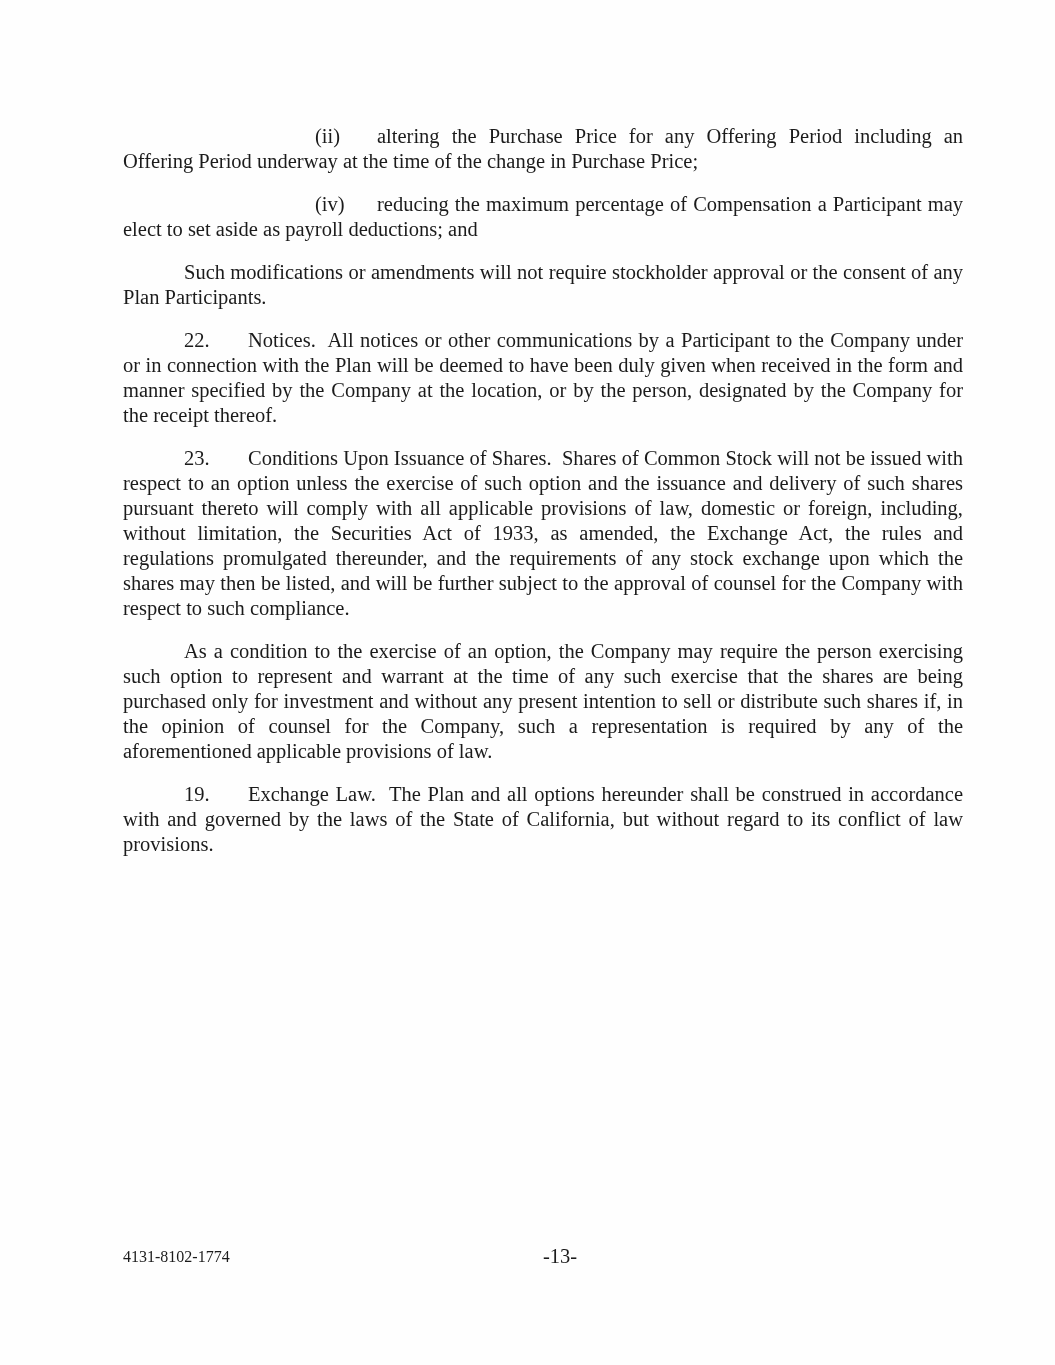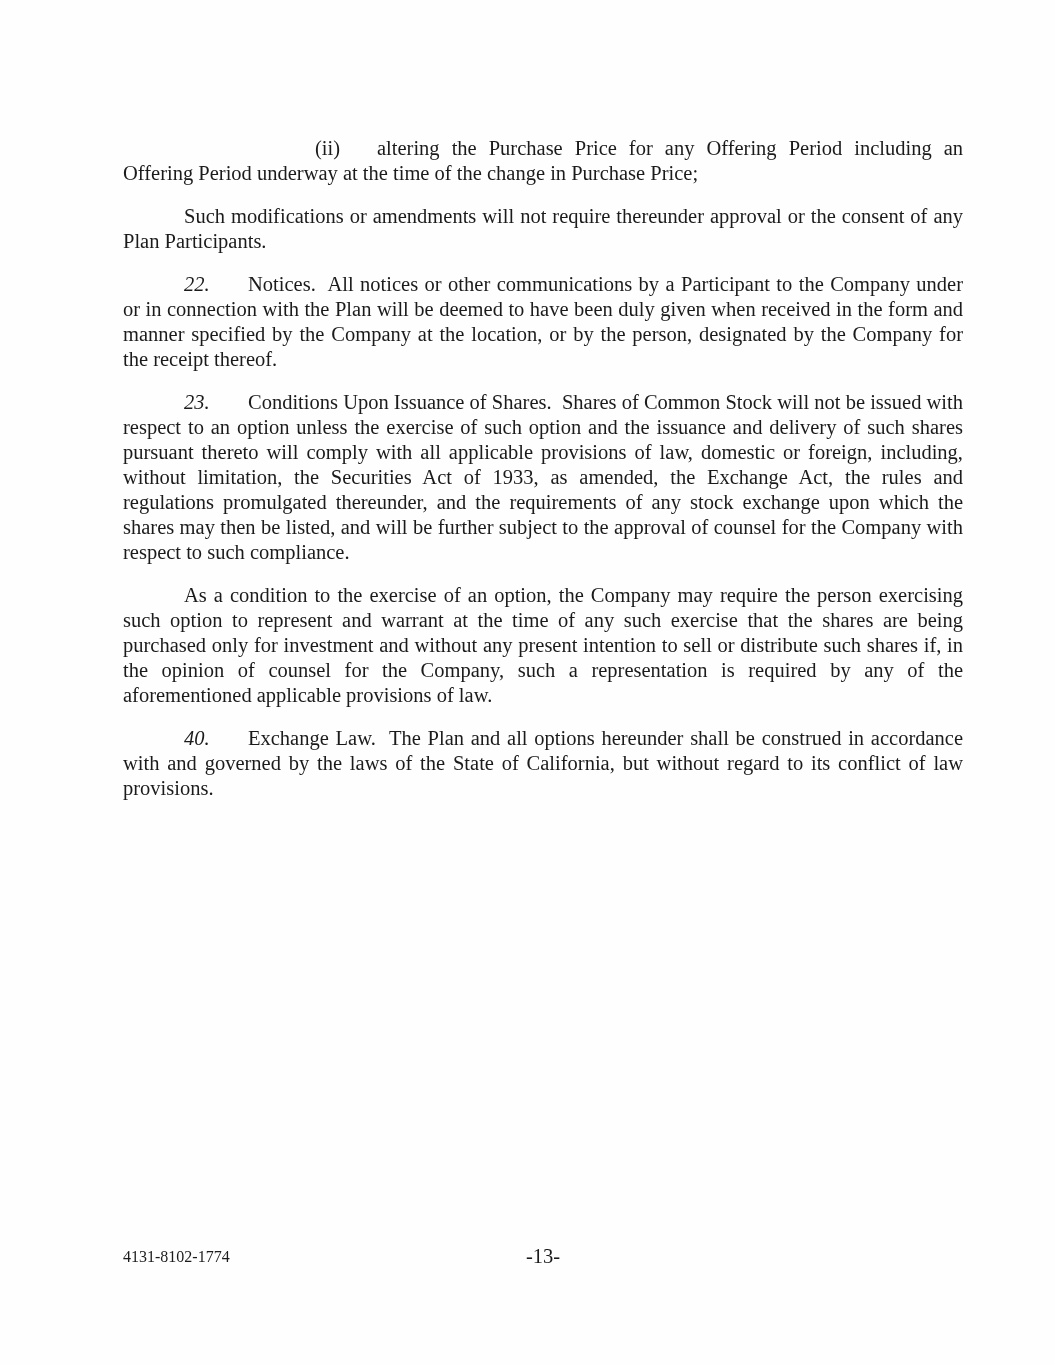--- a/index.html
+++ b/index.html
@@ -16,21 +16,21 @@
     color: #1b1b1b;
     overflow: hidden;
   }
   .content {
     position: absolute;
     left: 123px;
     top: 124px;
     width: 840px;
   }
   p.para {
-    margin: 12px 0 18px 0;
+    margin: 0 0 18px 0;
     font-size: 20.5px;
     line-height: 25px;
     text-align: justify;
     text-justify: inter-word;
   }
   
   p.list-para {
     text-indent: 192px;
   }
   
@@ -38,29 +38,28 @@
     text-indent: 61px;
   }
   
   .marker {
     display: inline-block;
     text-indent: 0;
     width: 62px;
   }
   .marker.sec-num {
     width: 64px;
-    font-style: italic;
   }
   .heading-u {
     text-decoration-thickness: 1.5px;
     text-underline-offset: 3px;
   }
   .footer-pagenum {
     position: absolute;
-    left: 123px;
+    left: 140px;
     top: 1244px;
     width: 840px;
     text-align: center;
     font-size: 20.5px;
     line-height: 25px;
   }
   .footer-docid {
     position: absolute;
     left: 123px;
     top: 1247px;
@@ -70,29 +69,30 @@
 </style>
 </head>
 <body>
 
 <div class="page">
   <main class="content">
 
     <p class="para list-para"><span class="marker">(ii)</span><span>altering the Purchase Price for any Offering Period including an Offering Period underway at the time of the change in Purchase Price;</span></p>
 
 
+    <p class="para list-para"><span class="marker">(iv)</span><span>reducing the maximum percentage of Compensation a Participant may elect to set aside as payroll deductions; and</span></p>
 
 
-    <p class="para body-para">Such modifications or amendments will not require thereunder approval or the consent of any Plan Participants.</p>
+    <p class="para body-para">Such modifications or amendments will not require stockholder approval or the consent of any Plan Participants.</p>
 
     <p class="para body-para"><span class="marker sec-num">22.</span><span class="heading-u">Notices</span><span>.&nbsp; All notices or other communications by a Participant to the Company under or in connection with the Plan will be deemed to have been duly given when received in the form and manner specified by the Company at the location, or by the person, designated by the Company for the receipt thereof.</span></p>
 
     <p class="para body-para"><span class="marker sec-num">23.</span><span class="heading-u">Conditions Upon Issuance of Shares</span><span>.&nbsp; Shares of Common Stock will not be issued with respect to an option unless the exercise of such option and the issuance and delivery of such shares pursuant thereto will comply with all applicable provisions of law, domestic or foreign, including, without limitation, the Securities Act of 1933, as amended, the Exchange Act, the rules and regulations promulgated thereunder, and the requirements of any stock exchange upon which the shares may then be listed, and will be further subject to the approval of counsel for the Company with respect to such compliance.</span></p>
 
     <p class="para body-para">As a condition to the exercise of an option, the Company may require the person exercising such option to represent and warrant at the time of any such exercise that the shares are being purchased only for investment and without any present intention to sell or distribute such shares if, in the opinion of counsel for the Company, such a representation is required by any of the aforementioned applicable provisions of law.</p>
 
-    <p class="para body-para"><span class="marker sec-num">40.</span><span class="heading-u">Exchange Law</span><span>.&nbsp; The Plan and all options hereunder shall be construed in accordance with and governed by the laws of the State of California, but without regard to its conflict of law provisions.</span></p>
+    <p class="para body-para"><span class="marker sec-num">19.</span><span class="heading-u">Exchange Law</span><span>.&nbsp; The Plan and all options hereunder shall be construed in accordance with and governed by the laws of the State of California, but without regard to its conflict of law provisions.</span></p>
 
   </main>
 
   <div class="footer-pagenum">-13-</div>
   <div class="footer-docid">4131-8102-1774</div>
 </div>
 
 </body></html>

